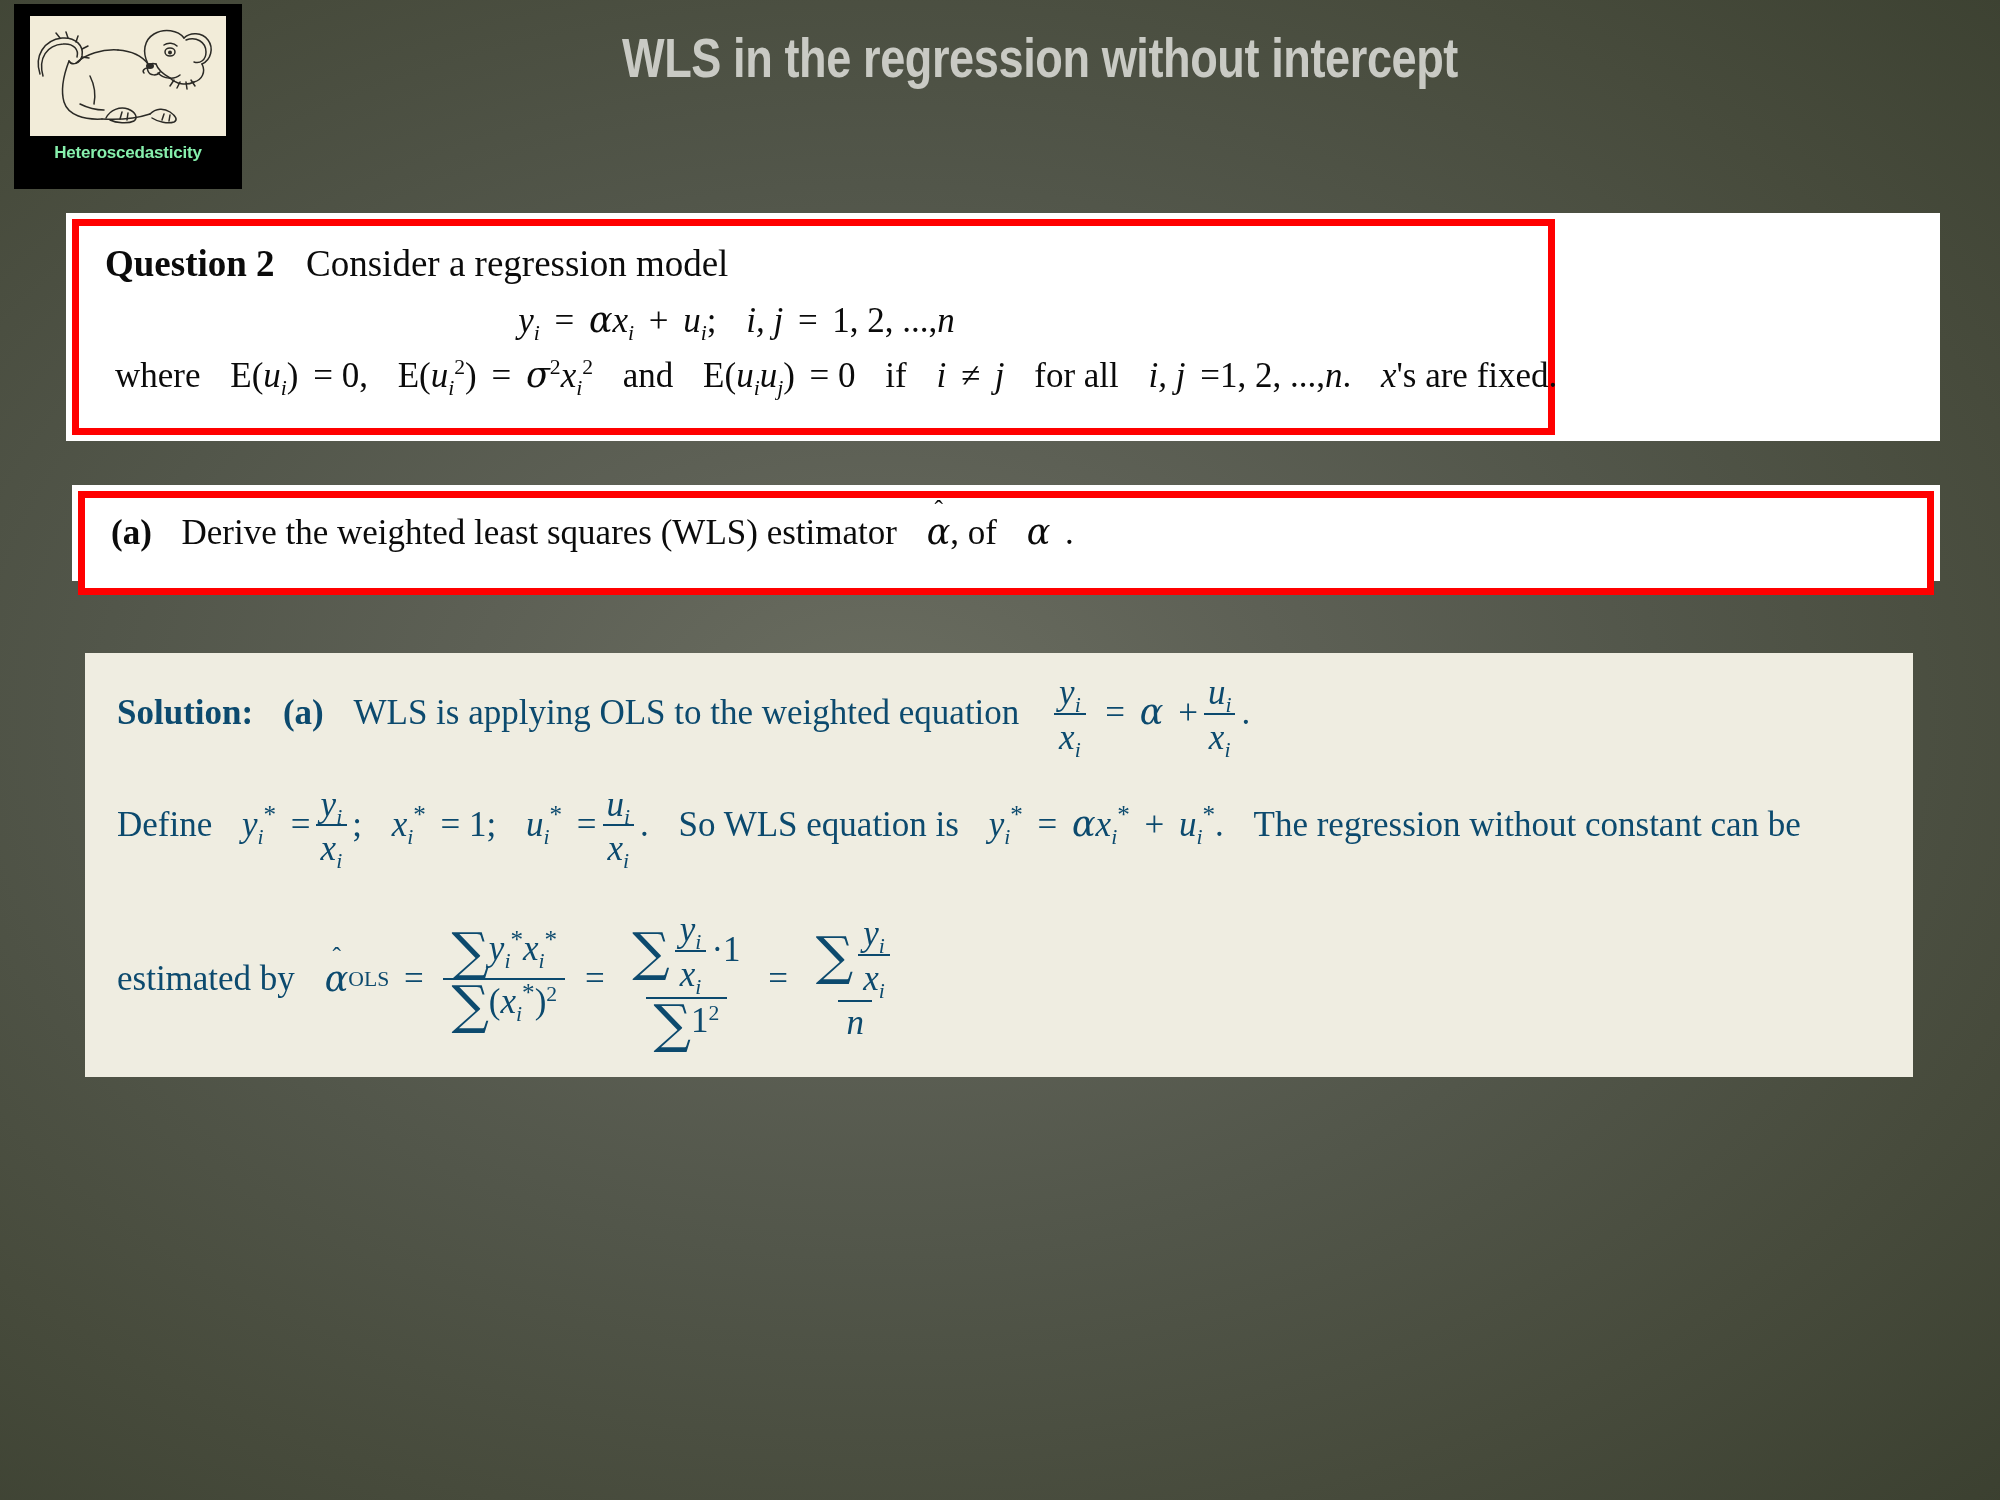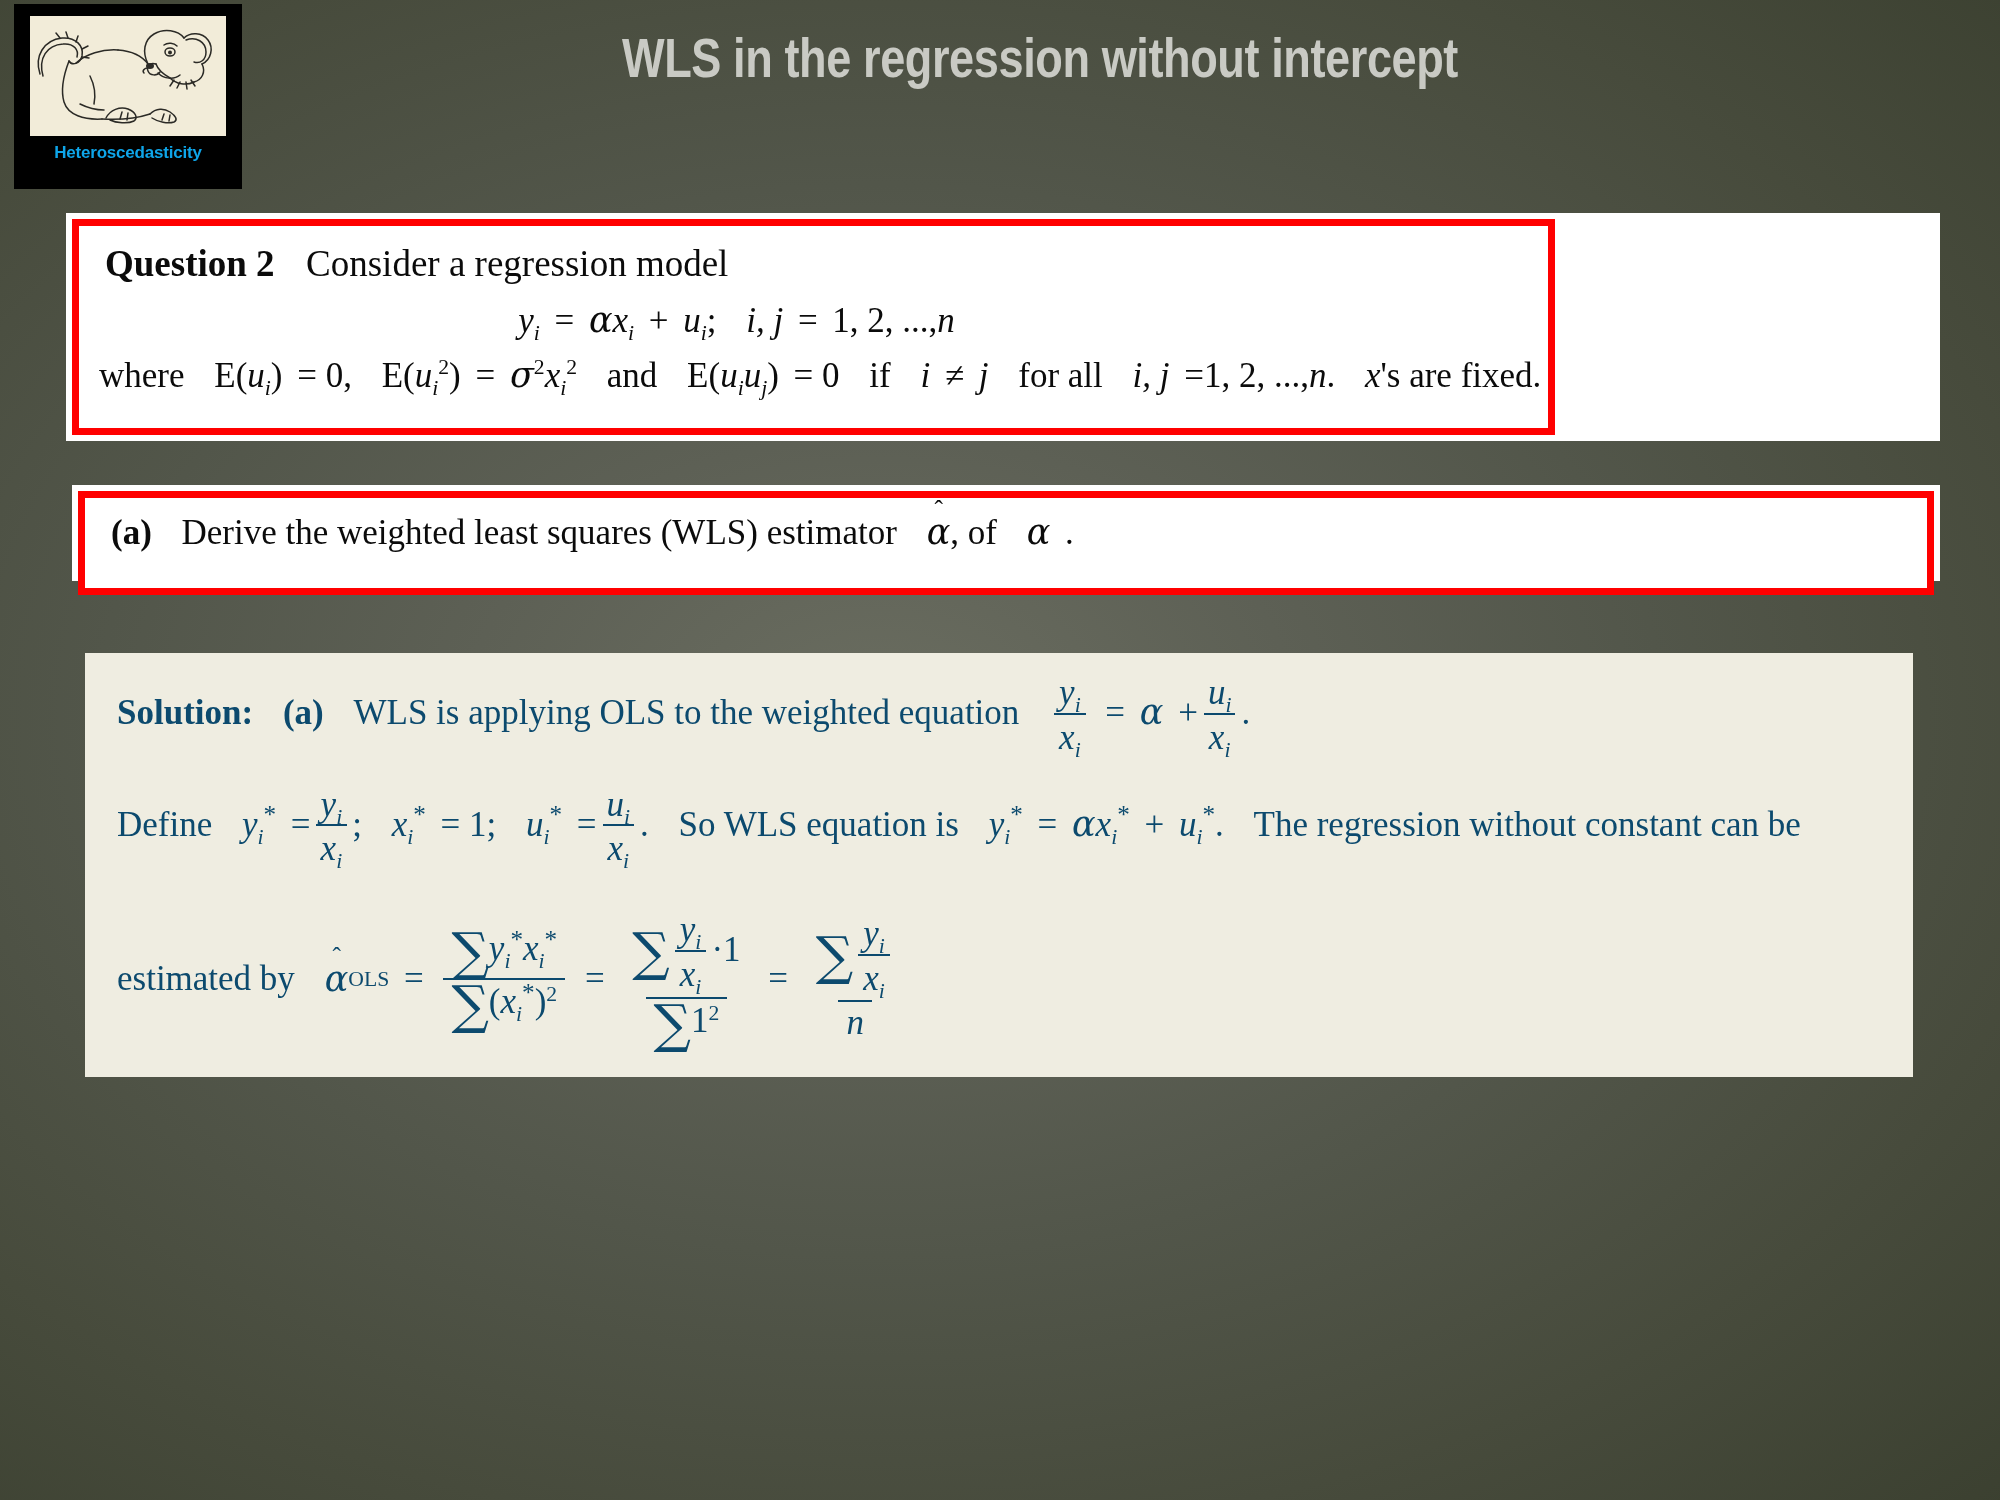--- a/index.html
+++ b/index.html
@@ -40,21 +40,21 @@
   }
   #logo-art {
     width: 196px; height: 120px;
     background: #f2ecd9;
     position: relative;
     overflow: hidden;
   }
   #logo-art svg { display: block; width: 100%; height: 100%; }
   #logo-caption {
     margin-top: 7px;
-    color: #0ea5e9;
+    color: #86efac;
     font-family: "Liberation Sans", sans-serif;
     font-weight: bold;
     font-size: 17px;
     letter-spacing: -0.2px;
     white-space: nowrap;
   }
 
   
   #slide-title {
     position: absolute;
@@ -155,21 +155,21 @@
 
   #q-equation {
     font-size: 35px;
     margin-top: 15px;
     text-align: center;
     padding-right: 160px;
   }
 
   #q-where {
     font-size: 35px;
-    margin: 14px 0 0 2px;
+    margin: 14px 0 0 18px;
     white-space: nowrap;
   }
 
   #part-a-line {
     font-size: 35px;
     margin: 8px 0 0 8px;
     white-space: nowrap;
   }
   #part-a-line .bold { font-weight: bold; }
 

